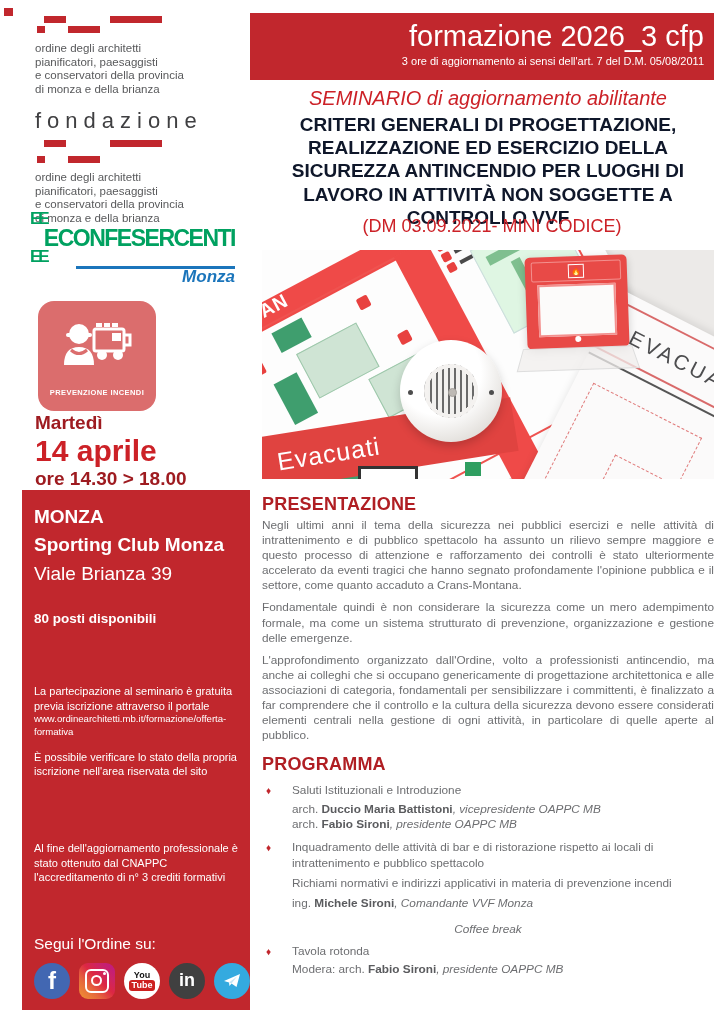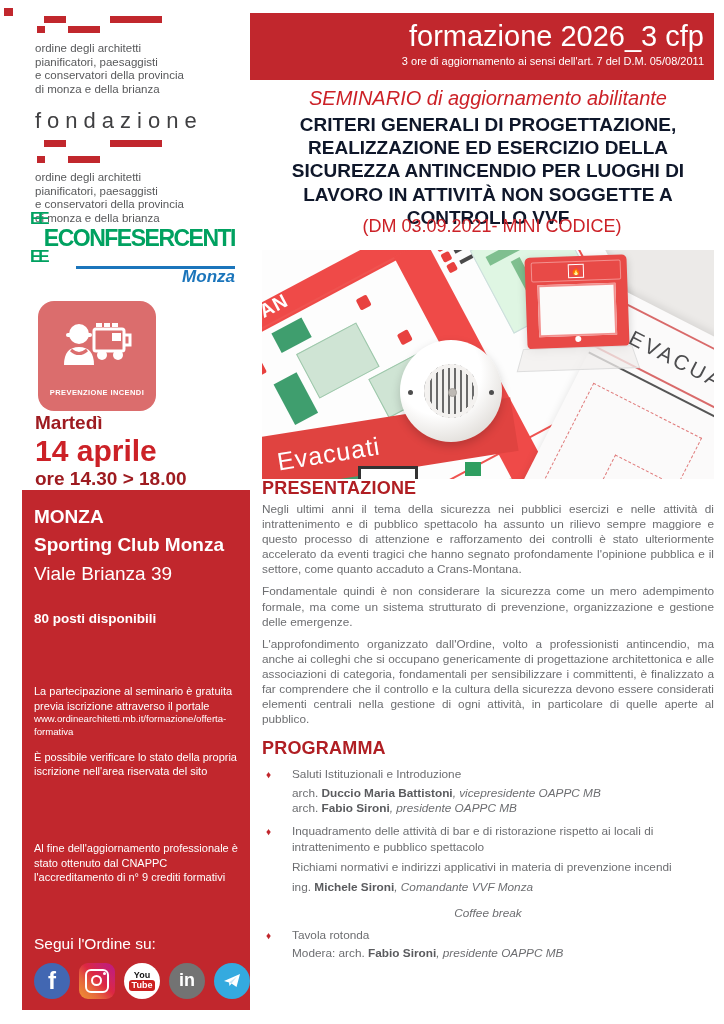--- a/index.html
+++ b/index.html
@@ -57,21 +57,21 @@
   .socials{display:flex;gap:9px;margin-top:10px;align-items:center;}
   .soc{width:36px;height:36px;border-radius:50%;display:flex;align-items:center;justify-content:center;flex:none;}
   .soc-fb{background:#4267b2;color:#fff;font-weight:700;font-size:24px;}
   .soc-ig{border-radius:9px;background:linear-gradient(45deg,#f09433,#e6683c 30%,#dc2743 55%,#cc2366 75%,#bc1888);position:relative;}
   .ig-cam{width:20px;height:20px;border:2.5px solid #fff;border-radius:6px;position:relative;}
   .ig-cam::before{content:"";position:absolute;left:4px;top:4px;width:7px;height:7px;border:2.5px solid #fff;border-radius:50%;}
   .ig-cam::after{content:"";position:absolute;right:1px;top:1px;width:3px;height:3px;background:#fff;border-radius:50%;}
   .soc-yt{background:#fff;flex-direction:column;gap:0;}
   .yt-top{color:#111;font-weight:800;font-size:9px;line-height:9px;}
   .yt-bottom{background:#cd201f;color:#fff;font-weight:800;font-size:9px;line-height:11px;padding:0 3px;border-radius:3px;}
-  .soc-li{background:#737373;color:#fff;font-weight:800;font-size:18px;}
+  .soc-li{background:#404040;color:#fff;font-weight:800;font-size:18px;}
   .soc-tg{background:#34aadf;}
 
   
   .banner{position:absolute;left:250px;top:13px;width:464px;height:67px;background:#c1272d;color:#fff;
           text-align:right;box-sizing:border-box;padding:8px 10px 0 0;}
   .banner-title{font-size:29px;line-height:1.1;}
   .banner-sub{font-size:11px;margin-top:2px;}
 
   
   .kind{position:absolute;left:262px;top:87px;width:452px;text-align:center;color:#cc2127;
@@ -117,21 +117,21 @@
              transform:rotate(-2deg);box-shadow:0 3px 8px rgba(0,0,0,.18);}
   .cp-top{position:absolute;left:6px;top:5px;right:6px;height:18px;border:1px solid #f3908e;border-radius:2px;}
   .cp-fire{position:absolute;left:50%;top:2px;transform:translateX(-50%);width:14px;height:12px;border:1px solid #fff;
            display:flex;align-items:center;justify-content:center;color:#fff;font-size:8px;}
   .cp-window{position:absolute;left:12px;top:28px;right:12px;height:48px;background:#fcfbfa;border:2px solid #f3908e;}
   .cp-dot{position:absolute;left:50%;bottom:6px;transform:translateX(-50%);width:6px;height:6px;border-radius:50%;background:#fff;}
   .cp-flange{position:absolute;left:-6px;top:90px;width:114px;height:22px;background:rgba(240,238,236,.75);
              border:1px solid #ddd;transform:rotate(-2deg) perspective(60px) rotateX(18deg);}
 
   
-  .content{position:absolute;left:262px;top:478px;width:452px;color:#6d6e71;}
+  .content{position:absolute;left:262px;top:494px;width:452px;color:#6d6e71;}
   .h2{color:#b01e23;font-size:18px;font-weight:800;margin:0 0 3px 0;letter-spacing:.2px;}
   .para{font-size:11.8px;line-height:1.28;text-align:justify;margin:0 0 7px 0;}
   .h2-prog{margin-top:11px;}
   .prow{display:flex;margin-top:8px;}
   .bullet{color:#c1272d;width:26px;flex:none;font-size:10px;padding-top:2px;text-align:left;padding-left:4px;}
   .pbody{flex:1;font-size:11.8px;line-height:1.3;}
   .ptitle{margin-bottom:3px;}
   .speaker{line-height:1.3;}
   .speaker b{color:#5a5b5e;}
   .speaker i{font-style:italic;}
@@ -222,21 +222,21 @@
   <div class="redbox">
     <div class="v-city">MONZA</div>
     <div class="v-place">Sporting Club Monza</div>
     <div class="v-addr">Viale Brianza 39</div>
     <div class="v-seats">80 posti disponibili</div>
     <div class="v-reg">
       <span>La partecipazione al seminario è gratuita previa iscrizione attraverso il portale</span>
       <a class="v-url" href="#">www.ordinearchitetti.mb.it/formazione/offerta-formativa</a>
     </div>
     <div class="v-check">È possibile verificare lo stato della propria iscrizione nell'area riservata del sito</div>
-    <div class="v-credits">Al fine dell'aggiornamento professionale è stato ottenuto dal CNAPPC l'accreditamento di n° 9 crediti formativi</div>
+    <div class="v-credits">Al fine dell'aggiornamento professionale è stato ottenuto dal CNAPPC l'accreditamento di n° 3 crediti formativi</div>
     <div class="v-follow">Segui l'Ordine su:</div>
     <div class="socials">
       <div class="soc soc-fb">
           <span>f</span>
         </div>
       <div class="soc soc-ig">
           <span class="ig-cam"></span>
         </div>
       <div class="soc soc-yt">
         <span class="yt-top">You</span>

